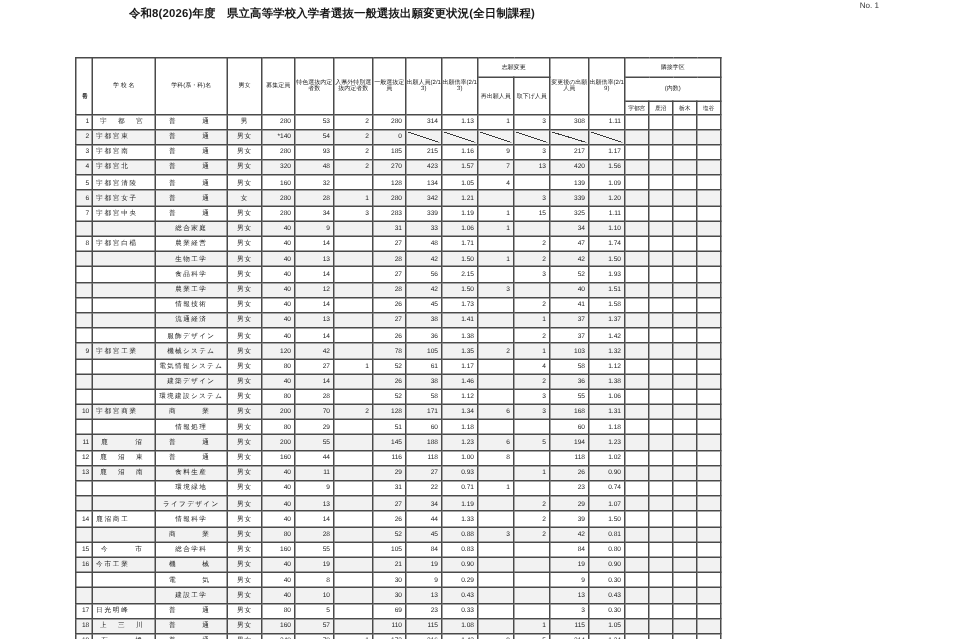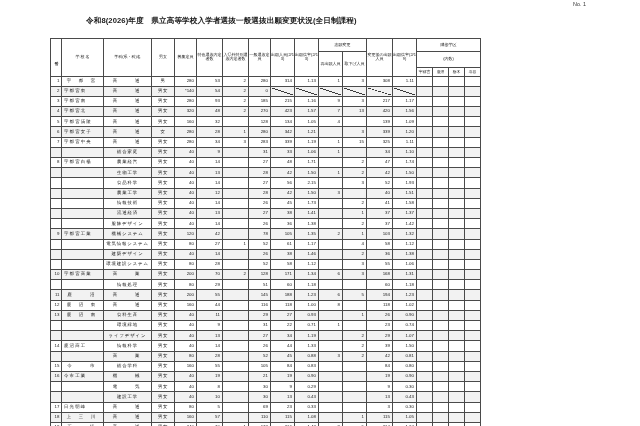--- a/index.html
+++ b/index.html
@@ -6,21 +6,21 @@
   body{
     width:640px;height:426px;
     font-family:"Liberation Sans","DejaVu Sans",sans-serif;
     color:#1a1a1a;
     -webkit-font-smoothing:none;
   }
   .page{position:relative;width:640px;height:426px;overflow:hidden;}
 
   
   .titlebar{
-    position:absolute;left:0;top:16px;width:640px;
+    position:absolute;left:0;top:4px;width:640px;
     display:flex;align-items:baseline;
   }
   .doc-title{
     margin-left:86px;
     font-size:7.6px;font-weight:bold;letter-spacing:.1px;
     white-space:nowrap;
   }
   .page-no{
     position:absolute;right:54px;top:1px;
     font-size:5.4px;color:#333;white-space:nowrap;

